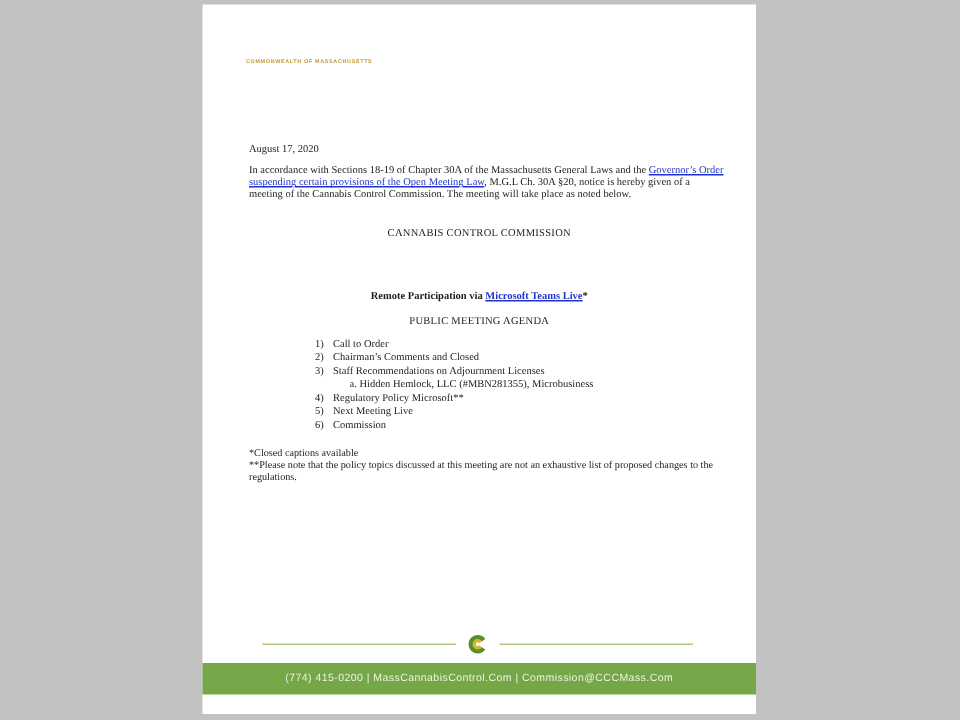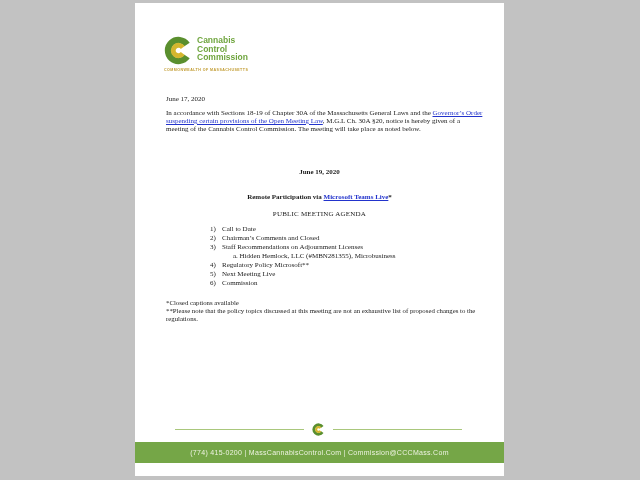--- a/index.html
+++ b/index.html
@@ -44,53 +44,40 @@
     display:flex;align-items:center;justify-content:center;
     font-family:"Liberation Sans",sans-serif;font-size:7px;letter-spacing:.3px;color:#eef3e2;
   }
 </style>
 </head>
 <body>
 
 <div class="paper">
 
   <div class="logo">
-    <div class="logo-row">
-      <span class="logo-icon">
-        <svg viewBox="0 0 36 36" xmlns="http://www.w3.org/2000/svg">
-          <path d="M 28.65 10.54 A 13 13 0 1 0 28.65 25.46" fill="none" stroke="#5a8f2e" stroke-width="8"></path>
-          <path d="M 23.32 14.27 A 6.5 6.5 0 1 0 23.32 21.73" fill="none" stroke="#d4b62e" stroke-width="6"></path>
-        </svg>
-      </span>
-      <div class="logo-name">
-        <div>Cannabis</div>
-        <div>Control</div>
-        <div>Commission</div>
-      </div>
-    </div>
     <div class="logo-tagline">COMMONWEALTH OF MASSACHUSETTS</div>
   </div>
 
-  <div class="date">June 17, 2020</div>
+  <div class="date">August 17, 2020</div>
 
   <p class="intro"><span>In accordance with Sections 18-19 of Chapter 30A of the Massachusetts General Laws and the </span><a class="doclink">Governor’s Order suspending certain provisions of the Open Meeting Law</a><span>, M.G.L Ch. 30A §20, notice is hereby given of a meeting of the Cannabis Control Commission. The meeting will take place as noted below.</span></p>
 
+  <div class="c org-title">CANNABIS CONTROL COMMISSION</div>
 
   <div class="c meet-when">
-    <div>June 19, 2020</div>
   </div>
 
   <div class="c agenda-title">PUBLIC MEETING AGENDA</div>
 
   <div class="c remote"><span>Remote Participation via </span><a class="doclink">Microsoft Teams Live</a><span>*</span></div>
 
   <div class="agenda">
     <div class="agenda-row">
       <span class="num">1)</span>
-      <span class="txt">Call to Date</span>
+      <span class="txt">Call to Order</span>
     </div>
     <div class="agenda-row">
       <span class="num">2)</span>
       <span class="txt">Chairman’s Comments and Closed</span>
     </div>
     <div class="agenda-row">
       <span class="num">3)</span>
       <span class="txt">Staff Recommendations on Adjournment Licenses</span>
     </div>
     <div class="sub">a. Hidden Hemlock, LLC (#MBN281355), Microbusiness</div>

